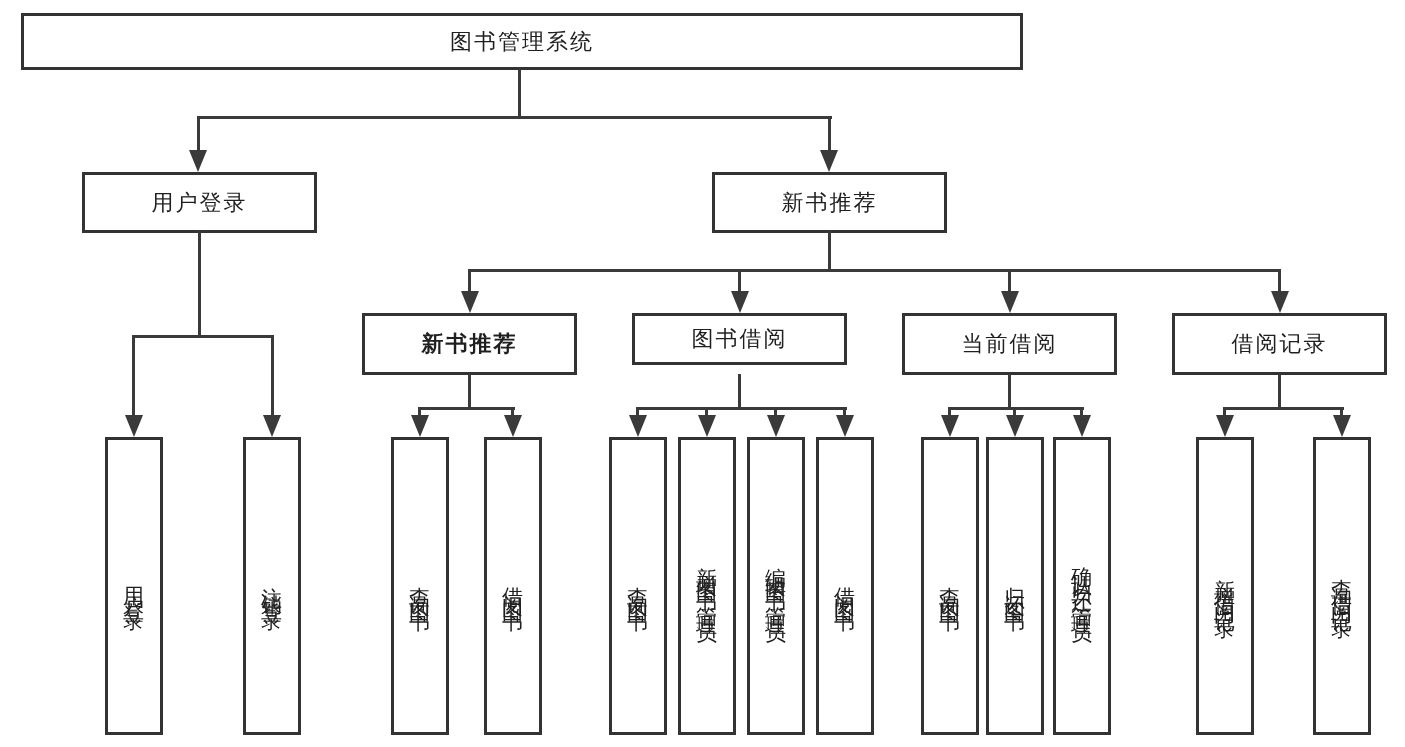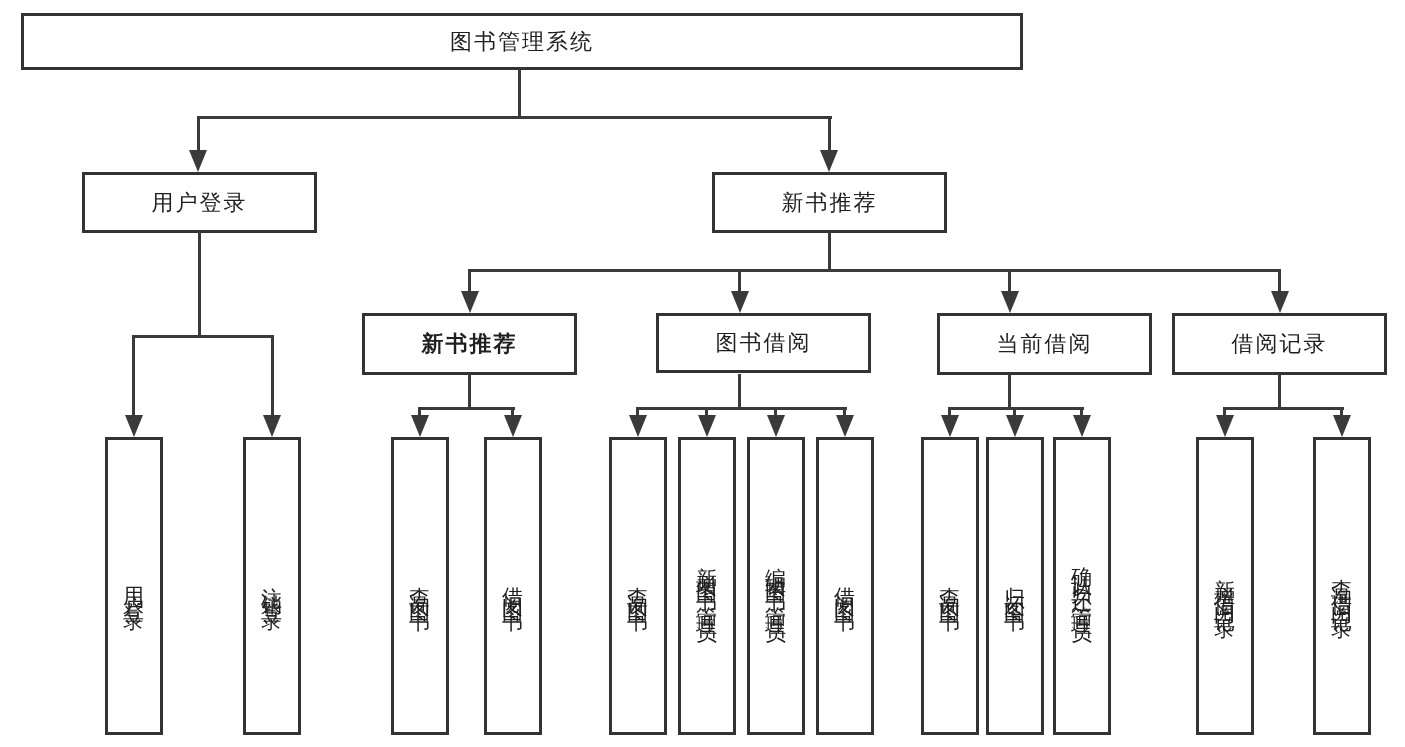--- a/index.html
+++ b/index.html
@@ -88,24 +88,24 @@
   <div class="line" style="left:738px; top:269px; width:3px; height:26px;"></div>
   <div class="arrow-down" style="left:731px; top:291px;"></div>
   <div class="line" style="left:1008px; top:269px; width:3px; height:26px;"></div>
   <div class="arrow-down" style="left:1001px; top:291px;"></div>
   <div class="line" style="left:1278px; top:269px; width:3px; height:26px;"></div>
   <div class="arrow-down" style="left:1271px; top:291px;"></div>
 
   <div class="box h-label" style="left:362px; top:313px; width:215px; height:62px;font-weight:bold;">
     <span>新书推荐</span>
   </div>
-  <div class="box h-label" style="left:656px; top:313px; width:215px; height:60px;">
+  <div class="box h-label" style="left:632px; top:313px; width:215px; height:52px;">
     <span>图书借阅</span>
   </div>
-  <div class="box h-label" style="left:902px; top:313px; width:215px; height:62px;margin-left:35px;">
+  <div class="box h-label" style="left:902px; top:313px; width:215px; height:62px;">
     <span>当前借阅</span>
   </div>
   <div class="box h-label" style="left:1172px; top:313px; width:215px; height:62px;">
     <span>借阅记录</span>
   </div>
 
   <div class="line" style="left:468px; top:374px; width:3px; height:35px;"></div>
   <div class="line" style="left:420px; top:407px; width:95px; height:3px;"></div>
   <div class="line" style="left:418px; top:407px; width:3px; height:12px;"></div>
   <div class="arrow-down" style="left:411px; top:415px;"></div>

